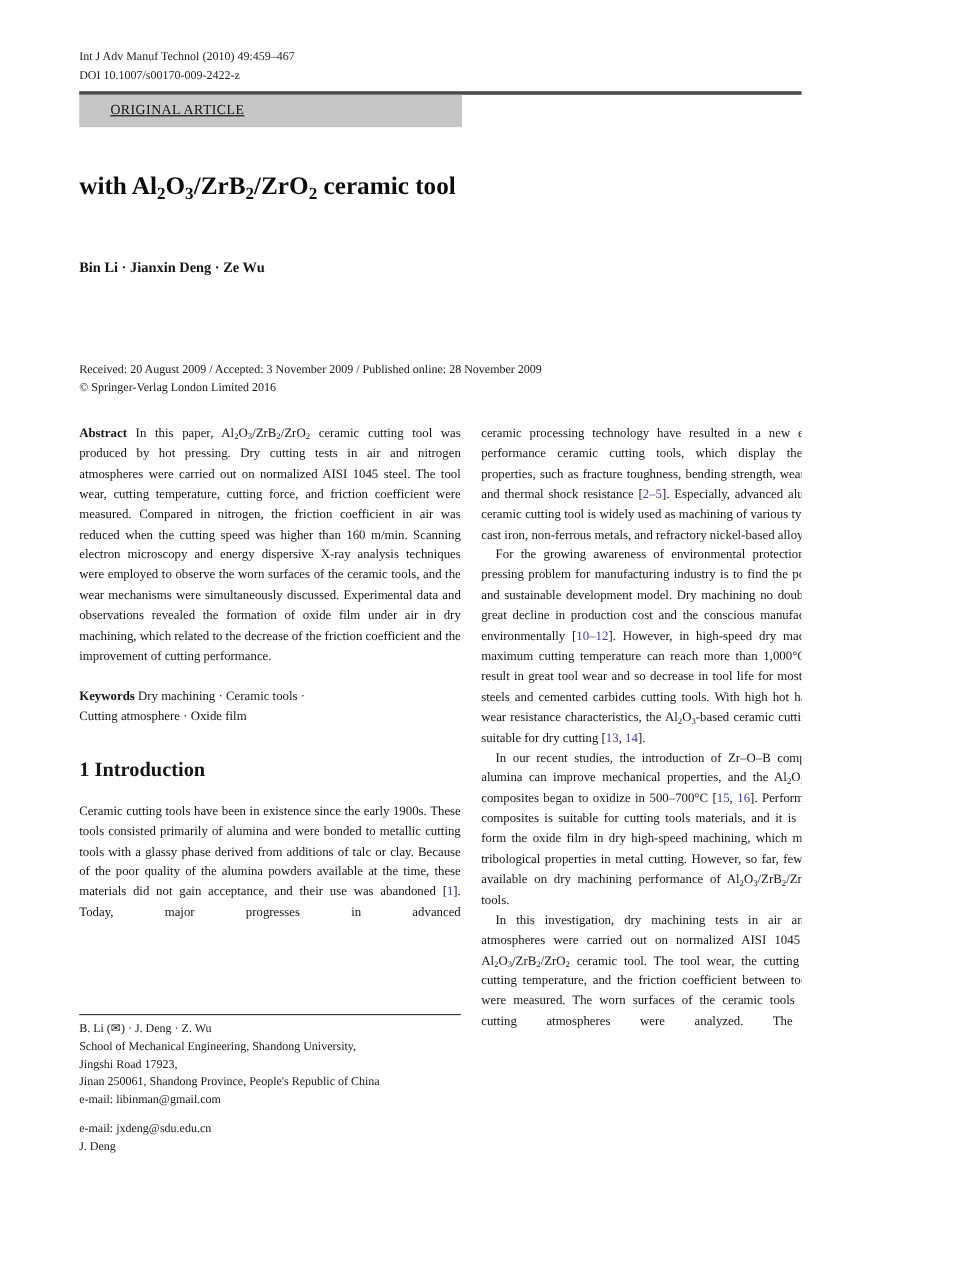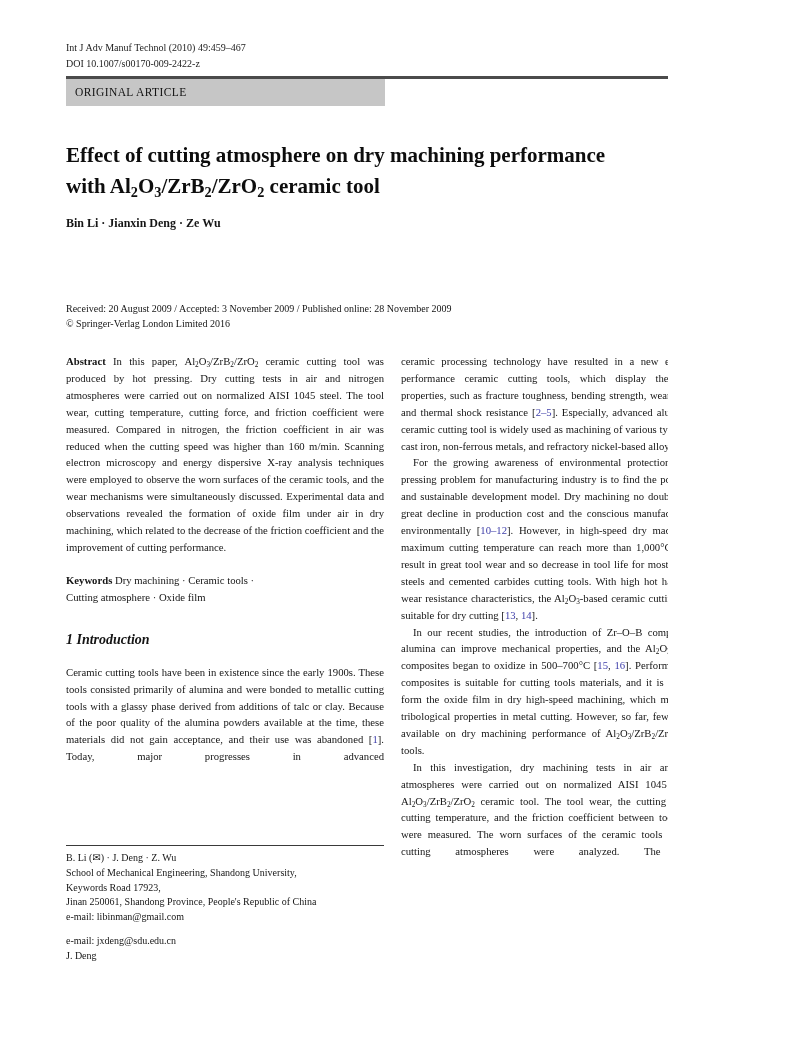--- a/index.html
+++ b/index.html
@@ -2,36 +2,36 @@
 <html><head>
 <meta charset="utf-8">
 <style>
   html,body{margin:0;padding:0;background:#ffffff;}
   body{width:794px;height:1055px;font-family:"Liberation Serif",serif;color:#151515;}
   .page{position:relative;width:668px;height:1055px;overflow:hidden;background:#fff;}
 
   .meta{position:absolute;top:40px;left:66px;font-size:10px;line-height:16px;color:#1c1c1c;}
   .top-rule{position:absolute;top:76px;left:66px;width:660px;height:2.5px;background:#4b4b4b;}
   .banner{position:absolute;top:78.5px;left:66px;width:319px;height:27px;background:#c6c6c6;
-          display:flex;align-items:center;box-sizing:border-box;padding-left:9px;
-          font-size:11.5px;letter-spacing:.4px;color:#111;}
+          display:flex;align-items:center;box-sizing:border-box;padding-left:26px;
+          font-size:11.5px;letter-spacing:.4px;color:#111;text-decoration:underline;}
 
   .title{position:absolute;top:140px;left:66px;width:665px;font-size:21px;font-weight:bold;
          line-height:31px;color:#0d0d0d;}
   .authors{position:absolute;top:216px;left:66px;font-size:12px;font-weight:bold;}
 
   .dates{position:absolute;top:302px;left:66px;font-size:10px;line-height:14.5px;}
 
   .columns{position:absolute;top:353px;left:66px;width:660px;display:flex;gap:17px;}
   .col{width:318px;}
   .body-p{font-size:10.7px;line-height:16.9px;text-align:justify;margin:0;}
   .indent{text-indent:12px;}
   .cont{text-align-last:justify;}
   .keywords{margin-top:16px;font-size:10.7px;line-height:16.9px;}
-  .sec-head{margin-top:26px;font-size:14px;font-weight:bold;font-style:italic;}
+  .sec-head{margin-top:26px;font-size:17px;font-weight:bold;}
   .intro{margin-top:16px;}
 
   sub{font-size:.68em;vertical-align:baseline;position:relative;top:.28em;line-height:0;}
   .cite{color:#3b3ba8;}
 
   .footnote{position:absolute;top:845px;left:66px;width:318px;font-size:10px;line-height:14.8px;
             font-family:"Liberation Serif","DejaVu Sans",serif;}
   .footnote .fn-rule{border-top:1.2px solid #3a3a3a;margin-bottom:5px;}
   .fn-block2{margin-top:9px;}
 
@@ -50,21 +50,20 @@
     <div>DOI 10.1007/s00170-009-2422-z</div>
   </div>
 
   <div class="top-rule"></div>
 
   <div class="banner">
     <span>ORIGINAL ARTICLE</span>
   </div>
 
   <h1 class="title" style="margin:0;">
-    <span style="display:block">Effect of cutting atmosphere on dry machining performance</span>
     <span style="display:block">with Al<sub>2</sub>O<sub>3</sub>/ZrB<sub>2</sub>/ZrO<sub>2</sub> ceramic tool</span>
   </h1>
 
   <div class="authors">Bin Li · Jianxin Deng · Ze Wu</div>
 
   <div class="dates">
     <div>Received: 20 August 2009 / Accepted: 3 November 2009 / Published online: 28 November 2009</div>
     <div>© Springer-Verlag London Limited 2016</div>
   </div>
 
@@ -84,21 +83,21 @@
       <p class="body-p indent">For the growing awareness of environmental protection, the most pressing problem for manufacturing industry is to find the pollution-free and sustainable development model. Dry machining no doubt leads to a great decline in production cost and the conscious manufacturing goal environmentally [<span class="cite">10–12</span>]. However, in high-speed dry machining, the maximum cutting temperature can reach more than 1,000°C. This will result in great tool wear and so decrease in tool life for most high-speed steels and cemented carbides cutting tools. With high hot hardness and wear resistance characteristics, the Al<sub>2</sub>O<sub>3</sub>-based ceramic cutting tools are suitable for dry cutting [<span class="cite">13</span>, <span class="cite">14</span>].</p>
       <p class="body-p indent">In our recent studies, the introduction of Zr–O–B compounds into alumina can improve mechanical properties, and the Al<sub>2</sub>O<sub>3</sub>/ZrB<sub>2</sub>/ZrO<sub>2</sub> composites began to oxidize in 500–700°C [<span class="cite">15</span>, <span class="cite">16</span>]. Performance of the composites is suitable for cutting tools materials, and it is expected to form the oxide film in dry high-speed machining, which may improve tribological properties in metal cutting. However, so far, few reports are available on dry machining performance of Al<sub>2</sub>O<sub>3</sub>/ZrB<sub>2</sub>/ZrO<sub>2</sub> ceramic tools.</p>
       <p class="body-p indent cont">In this investigation, dry machining tests in air and nitrogen atmospheres were carried out on normalized AISI 1045 steel with Al<sub>2</sub>O<sub>3</sub>/ZrB<sub>2</sub>/ZrO<sub>2</sub> ceramic tool. The tool wear, the cutting forces, the cutting temperature, and the friction coefficient between tool and chip were measured. The worn surfaces of the ceramic tools in different cutting atmospheres were analyzed. The purpose</p>
     </div>
   </div>
 
   <div class="footnote">
     <div class="fn-rule"></div>
     <div>B. Li (✉) · J. Deng · Z. Wu</div>
     <div>School of Mechanical Engineering, Shandong University,</div>
-    <div>Keywords Road 17923,</div>
+    <div>Jingshi Road 17923,</div>
     <div>Jinan 250061, Shandong Province, People's Republic of China</div>
     <div>e-mail: libinman@gmail.com</div>
     <div class="fn-block2">
       <div>e-mail: jxdeng@sdu.edu.cn</div>
       <div>J. Deng</div>
     </div>
   </div>
 
   <div class="springer">
     <span class="knight">♘</span>

